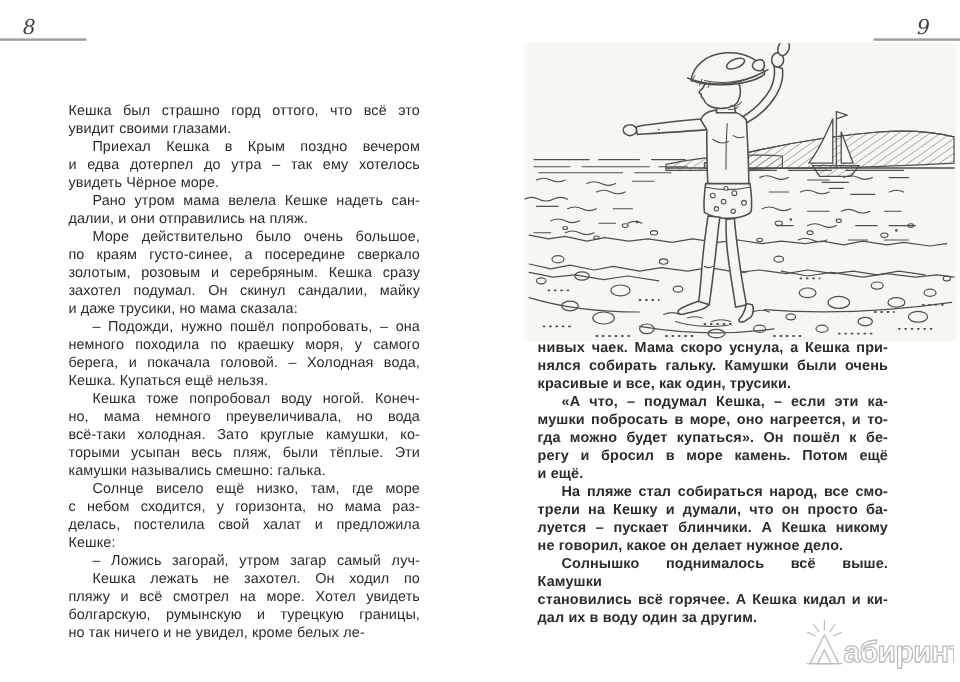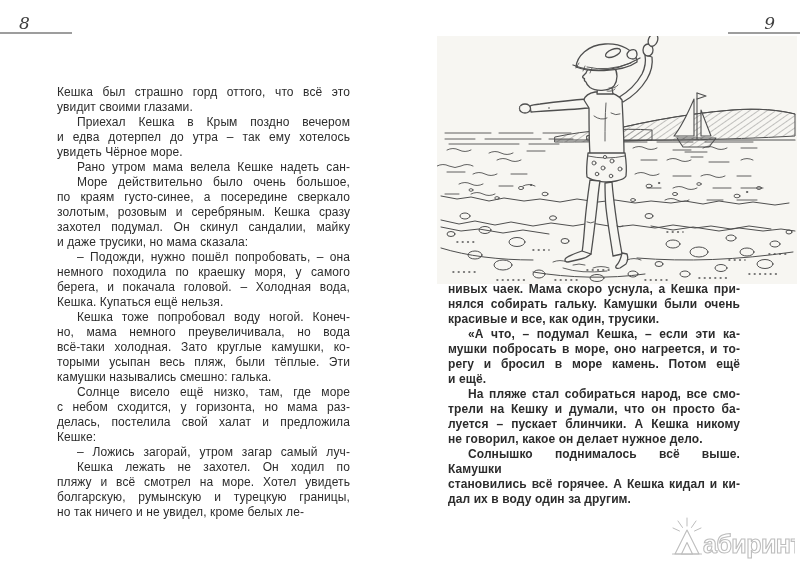--- a/index.html
+++ b/index.html
@@ -55,20 +55,21 @@
       <div class="line">Кешка был страшно горд оттого, что всё это</div>
       <div class="line last">увидит своими глазами.</div>
     </div>
     <div class="para indent">
       <div class="line">Приехал Кешка в Крым поздно вечером</div>
       <div class="line">и едва дотерпел до утра – так ему хотелось</div>
       <div class="line last">увидеть Чёрное море.</div>
     </div>
     <div class="para indent">
       <div class="line">Рано утром мама велела Кешке надеть сан-</div>
+      <div class="line last">далии, и они отправились на пляж.</div>
     </div>
     <div class="para indent">
       <div class="line">Море действительно было очень большое,</div>
       <div class="line">по краям густо-синее, а посередине сверкало</div>
       <div class="line">золотым, розовым и серебряным. Кешка сразу</div>
       <div class="line">захотел подумал. Он скинул сандалии, майку</div>
       <div class="line last">и даже трусики, но мама сказала:</div>
     </div>
     <div class="para indent">
       <div class="line">– Подожди, нужно пошёл попробовать, – она</div>
@@ -268,20 +269,21 @@
 
 <div class="text-col" id="right-page-text">
     <div class="para">
       <div class="line">нивых чаек. Мама скоро уснула, а Кешка при-</div>
       <div class="line">нялся собирать гальку. Камушки были очень</div>
       <div class="line last">красивые и все, как один, трусики.</div>
     </div>
     <div class="para indent">
       <div class="line">«А что, – подумал Кешка, – если эти ка-</div>
       <div class="line">мушки побросать в море, оно нагреется, и то-</div>
+      <div class="line">гда можно будет купаться». Он пошёл к бе-</div>
       <div class="line">регу и бросил в море камень. Потом ещё</div>
       <div class="line last">и ещё.</div>
     </div>
     <div class="para indent">
       <div class="line">На пляже стал собираться народ, все смо-</div>
       <div class="line">трели на Кешку и думали, что он просто ба-</div>
       <div class="line">луется – пускает блинчики. А Кешка никому</div>
       <div class="line last">не говорил, какое он делает нужное дело.</div>
     </div>
     <div class="para indent">

